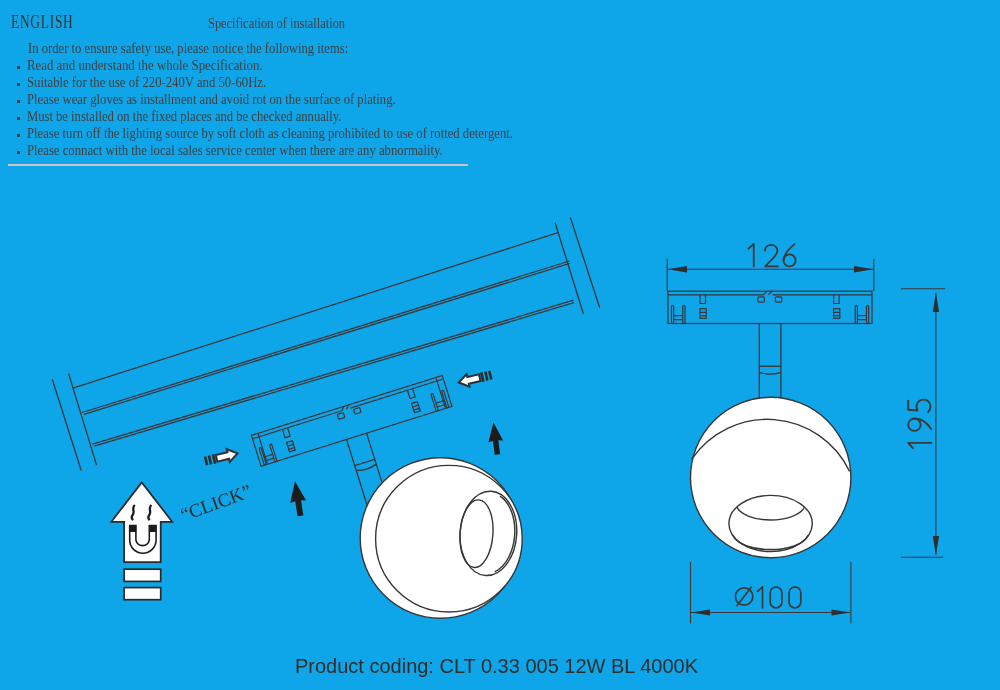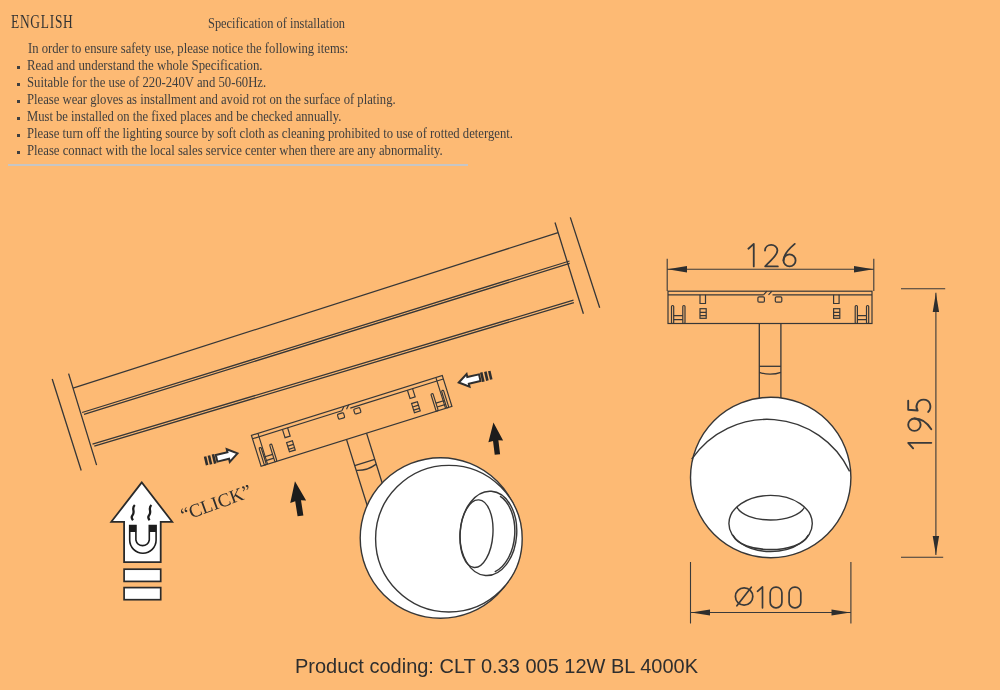--- a/index.html
+++ b/index.html
@@ -1,16 +1,16 @@
 <!DOCTYPE html>
 <html><head>
 <meta charset="utf-8">
 <style>
   html,body{margin:0;padding:0;background:#fff;}
-  #page{position:relative;width:1000px;height:690px;background:#fdba74;overflow:hidden;
+  #page{position:relative;width:1000px;height:690px;background:#0ea5e9;overflow:hidden;
         font-family:"Liberation Serif",serif;}
   .ln{position:absolute;white-space:nowrap;color:#3f3f3f;line-height:1;
       transform-origin:0 0;}
   .dot{position:absolute;width:3px;height:3.2px;background:#3f3f3f;}
 </style>
 </head>
 <body>
 <div id="page">
 
   <div class="ln" id="eng" style="left:11px;top:12.5px;font-size:18.5px;letter-spacing:1px;transform:scaleX(0.726);color:#333;">ENGLISH</div>

